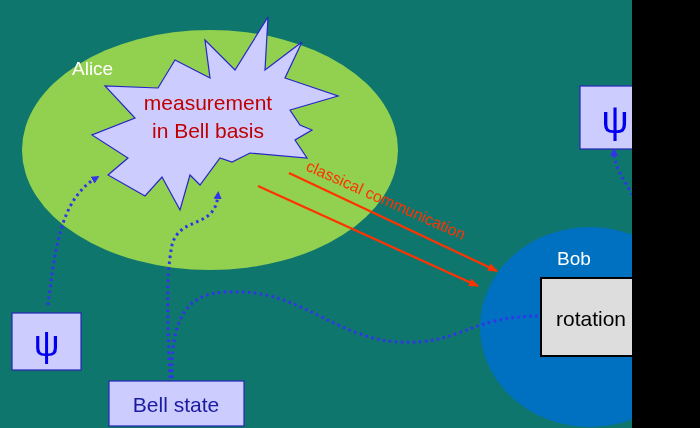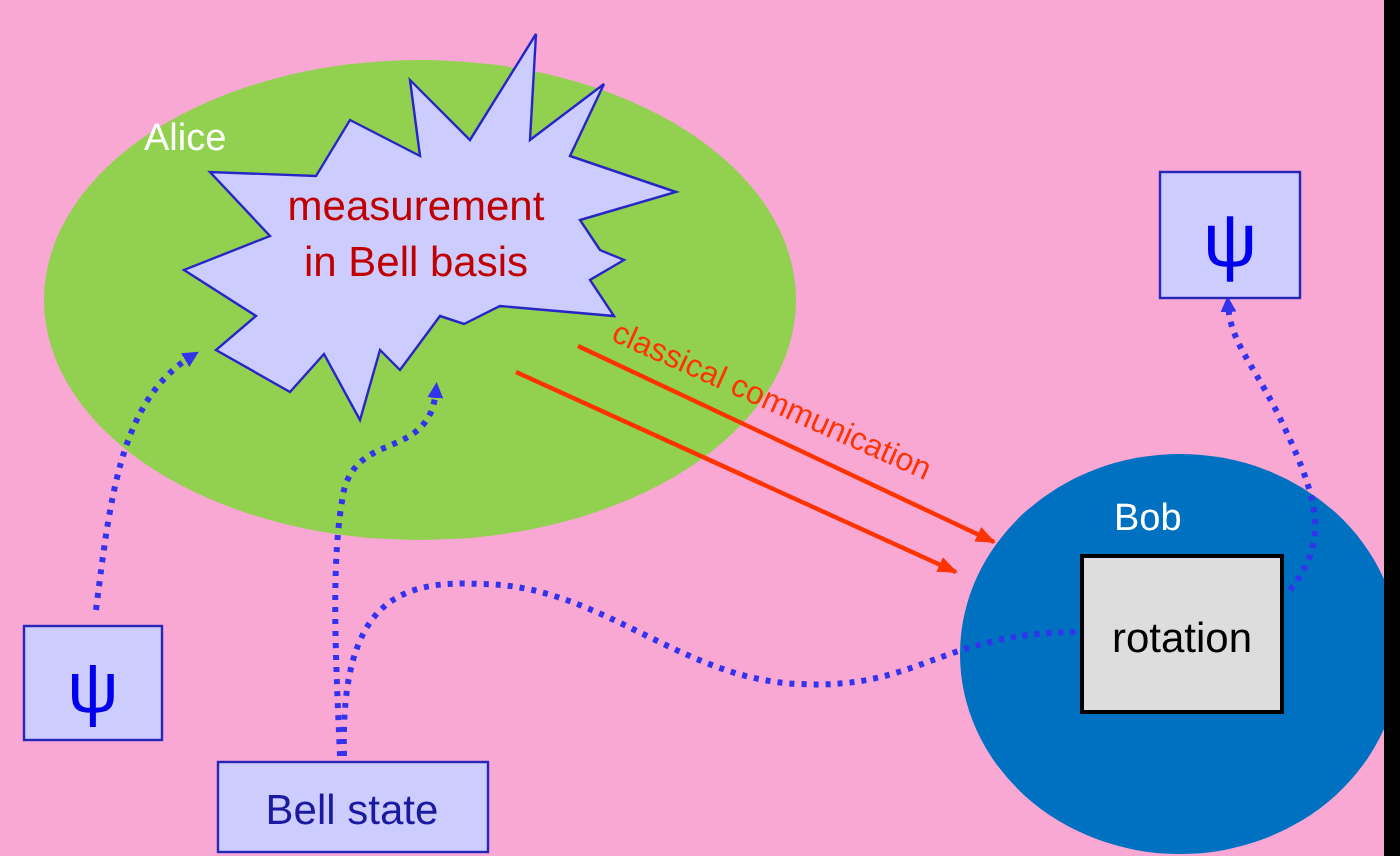--- a/index.html
+++ b/index.html
@@ -1,16 +1,16 @@
 <!DOCTYPE html>
 <html><head>
   <meta charset="utf-8">
   <style>
     html, body { margin: 0; padding: 0; background: #000000; }
-    #stage { position: relative; width: 692px; height: 428px; background: #f9a8d4; overflow: hidden; font-family: "Liberation Sans", sans-serif; text-decoration: underline; }
+    #stage { position: relative; width: 632px; height: 428px; background: #0f766e; overflow: hidden; font-family: "Liberation Sans", sans-serif; text-decoration: underline; }
     svg { position: absolute; left: 0; top: 0; }
     .lbl { font-family: "Liberation Sans", sans-serif; }
   </style>
 </head>
 <body>
 
 <div id="stage">
   <svg width="700" height="428" viewBox="0 0 700 428">
     <defs>
       <marker id="arrBlue" markerWidth="8" markerHeight="8" refX="4" refY="4" orient="auto" markerUnits="userSpaceOnUse">

